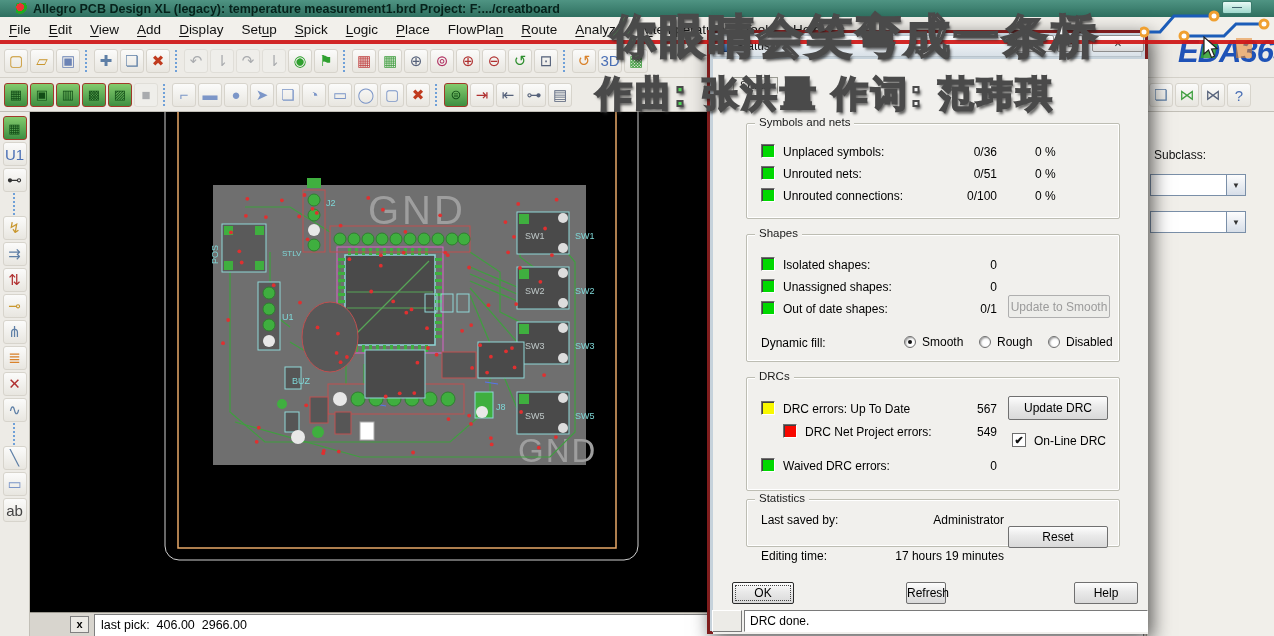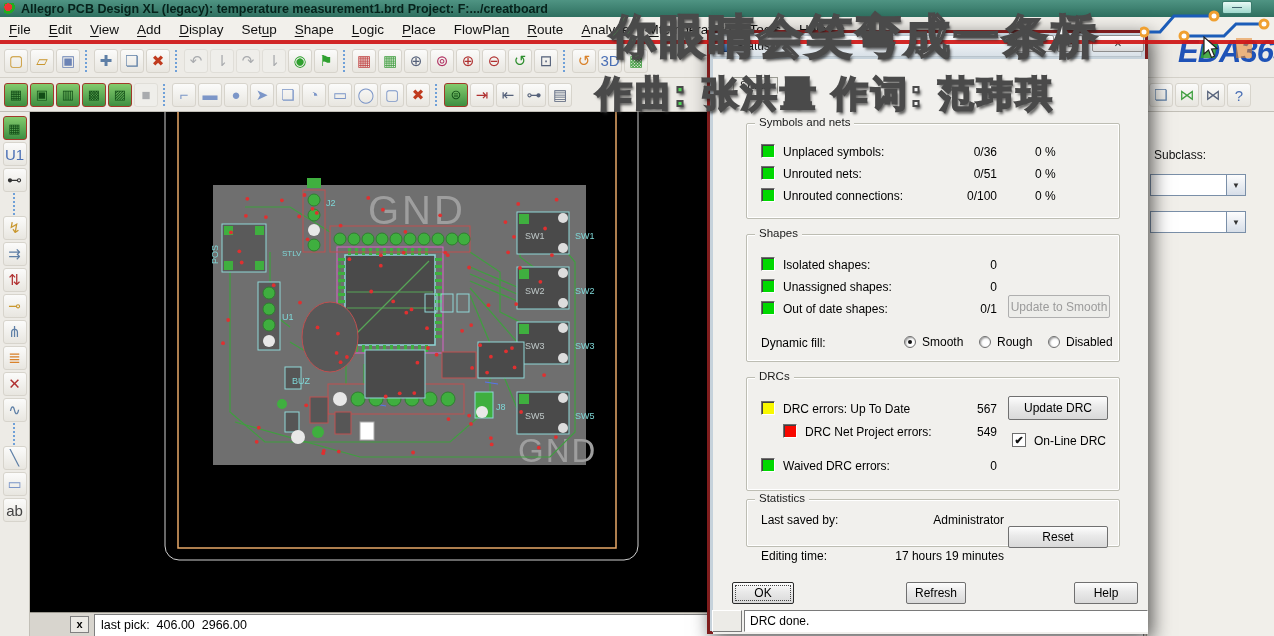--- a/index.html
+++ b/index.html
@@ -3,21 +3,21 @@
 <meta charset="utf-8">
 <style>
   * { margin:0; padding:0; box-sizing:border-box; }
   html,body { width:1274px; height:636px; overflow:hidden; background:#000; }
   body { font-family:"Liberation Sans", sans-serif; position:relative; }
   #stage { position:absolute; left:0; top:0; width:1274px; height:636px; background:#D8D5CE; overflow:hidden; }
 
   
   .titlebar { position:absolute; left:0; top:0; width:1274px; height:17px;
     background:linear-gradient(#4f9483,#2e6f5f); color:#06221b; font-size:12.5px; font-weight:bold;
-    display:flex; align-items:center; padding-left:4px; }
+    display:flex; align-items:center; padding-left:16px; }
   .appico { width:12px; height:12px; margin-right:5px; background:
     radial-gradient(circle at 35% 35%, #e33 0 35%, #2a2 36% 60%, transparent 61%); border-radius:2px; }
   .winmin { position:absolute; right:22px; top:1px; width:30px; height:13px; background:linear-gradient(#eafaf6,#9fd8cc);
     border:1px solid #3a7a6c; border-radius:2px; font-size:10px; line-height:10px; text-align:center; color:#134; }
   .menubar { position:absolute; left:0; top:17px; width:1274px; height:25px; background:#F2F0EB;
     display:flex; align-items:center; font-size:13.5px; color:#101010; border-bottom:1px solid #CFCCC4; }
   .mi { padding:2px 9px; white-space:nowrap; }
   .mi u { text-underline-offset:2px; }
 
   .tbar { position:absolute; background:#EDEBE6; display:flex; align-items:center; }
@@ -109,21 +109,21 @@
   </div>
   <div class="winmin">—</div>
 
   <div class="menubar">
       <span class="mi"><span></span><u>F</u><span>ile</span></span>
       <span class="mi"><span></span><u>E</u><span>dit</span></span>
       <span class="mi"><span></span><u>V</u><span>iew</span></span>
       <span class="mi"><span></span><u>A</u><span>dd</span></span>
       <span class="mi"><span></span><u>D</u><span>isplay</span></span>
       <span class="mi"><span>Set</span><u>u</u><span>p</span></span>
-      <span class="mi"><span></span><u>S</u><span>hape</span></span>
+      <span class="mi"><span></span><u>S</u><span>pick</span></span>
       <span class="mi"><span></span><u>L</u><span>ogic</span></span>
       <span class="mi"><span></span><u>P</u><span>lace</span></span>
       <span class="mi"><span>FlowPla</span><u>n</u><span></span></span>
       <span class="mi"><span></span><u>R</u><span>oute</span></span>
       <span class="mi"><span></span><u>A</u><span>nalyze</span></span>
       <span class="mi"><span></span><u>M</u><span>temperature</span></span>
       <span class="mi"><span></span><u>T</u><span>ools</span></span>
       <span class="mi"><span></span><u>H</u><span>elp</span></span>
     </div>
 
@@ -606,21 +606,21 @@
         </div>
         <div class="grow" style="top:48px">
           <span class="rlabel" style="left:14px">Editing time:</span>
           <span class="rval" style="left:117px;width:140px">17 hours 19 minutes</span>
         </div>
         <button class="btn" style="left:261px;top:26px;width:100px;height:22px">Reset</button>
       </div>
     </div>
 
     <button class="btn focused" style="left:22px;top:549px;width:62px;height:22px">OK</button>
-    <button class="btn" style="left:196px;top:549px;width:60px;height:22px">Refresh</button>
+    <button class="btn" style="left:196px;top:549px;width:40px;height:22px">Refresh</button>
     <button class="btn" style="left:364px;top:549px;width:64px;height:22px">Help</button>
     <div class="dlg-status-l"></div>
     <div class="dlg-status-r">DRC done.</div>
   </div>
 
   <div id="redline"></div>
   <div class="lyric" id="lyric2"><span class="sung">作曲: 张洪</span><span class="unsung">量 作词: 范玮琪</span></div>
   <div class="lyric" id="lyric1"><span class="sung">你眼</span><span class="unsung">睛会笑弯成一条桥</span></div>
 
   <div id="logo"><span class="accent"></span><span class="accent2"></span><span>EDA365</span></div>

